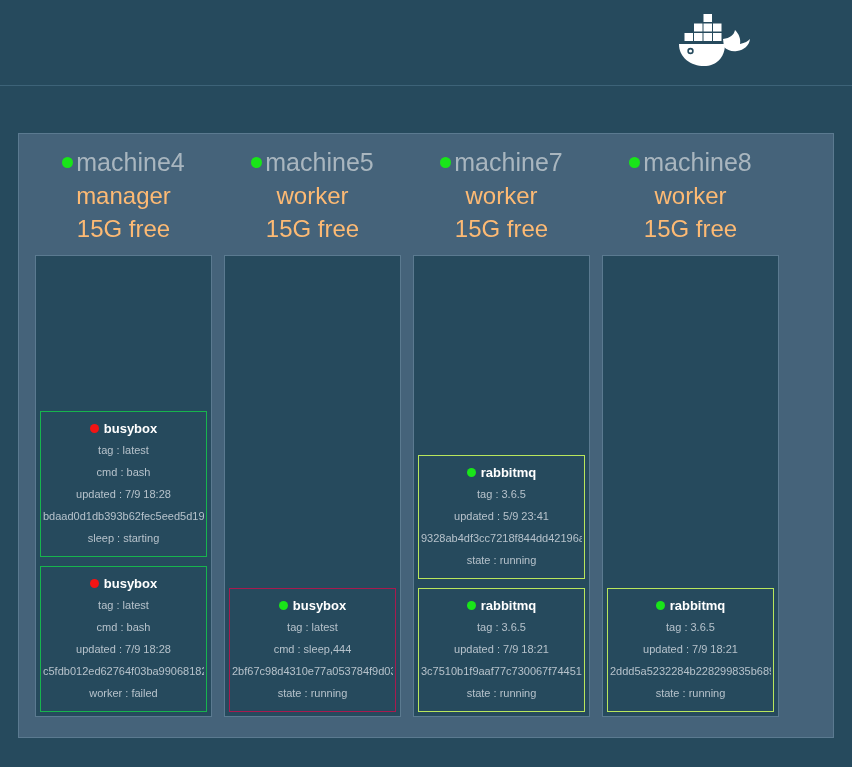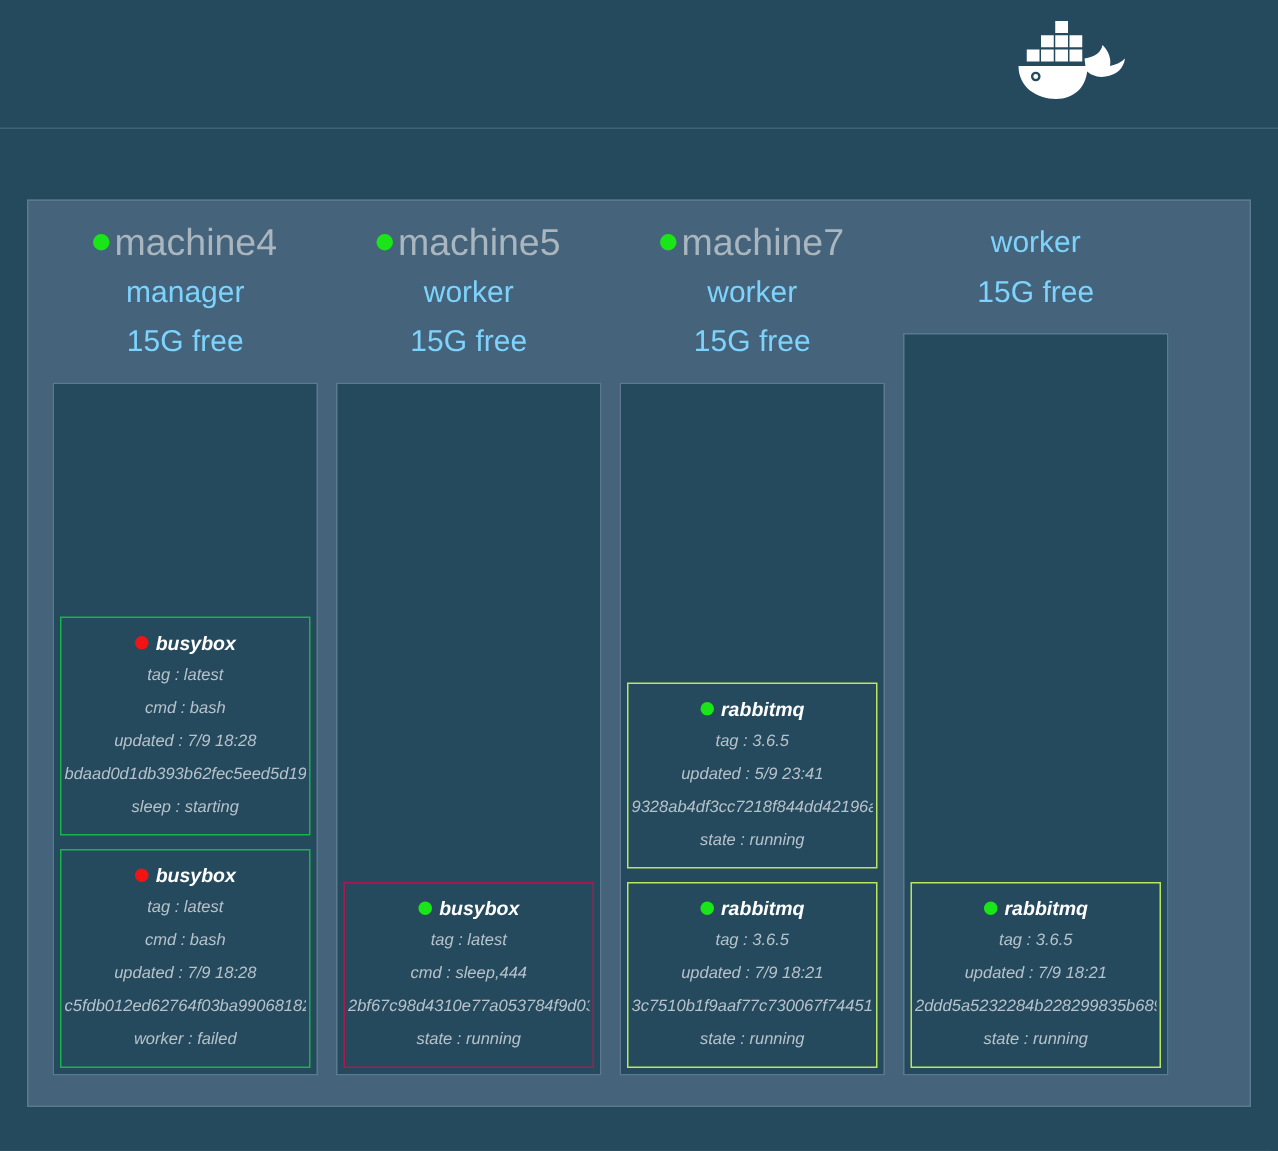--- a/index.html
+++ b/index.html
@@ -69,37 +69,36 @@
     width: 11px;
     height: 11px;
     border-radius: 50%;
     background: #19e519;
     vertical-align: middle;
     margin-right: 3px;
     position: relative;
     top: -2px;
   }
   .node-role, .node-mem {
-    font-size: 20px;
+    font-size: 24px;
     line-height: 33px;
-    color: #7dd3fc;
+    color: #fdba74;
   }
 
   .node-body {
     margin: 4px 6px 20px 6px;
     flex: 1;
     background: #264a5d;
     border: 1px solid #5b7a90;
     display: flex;
     flex-direction: column;
     justify-content: flex-end;
     padding: 4px;
     gap: 9px;
     overflow: hidden;
-    font-style: italic;
   }
 
   
   .card {
     border: 1px solid #17b44e;
     background: #264a5d;
     padding: 7px 2px 7px 2px;
     text-align: center;
     overflow: hidden;
   }
@@ -232,20 +231,21 @@
           <div class="card-line">tag : 3.6.5</div>
           <div class="card-line">updated : 7/9 18:21</div>
           <div class="card-id">3c7510b1f9aaf77c730067f74451e051</div>
           <div class="card-line">state : running</div>
         </div>
       </div>
     </div>
 
     <div class="node">
       <div class="node-head">
+        <div class="node-title"><span class="node-dot"></span><span>machine8</span></div>
         <div class="node-role">worker</div>
         <div class="node-mem">15G free</div>
       </div>
       <div class="node-body">
         <div class="card accent-lime">
           <div class="card-title"><span class="state-dot running"></span><span>rabbitmq</span></div>
           <div class="card-line">tag : 3.6.5</div>
           <div class="card-line">updated : 7/9 18:21</div>
           <div class="card-id">2ddd5a5232284b228299835b6899ba</div>
           <div class="card-line">state : running</div>

